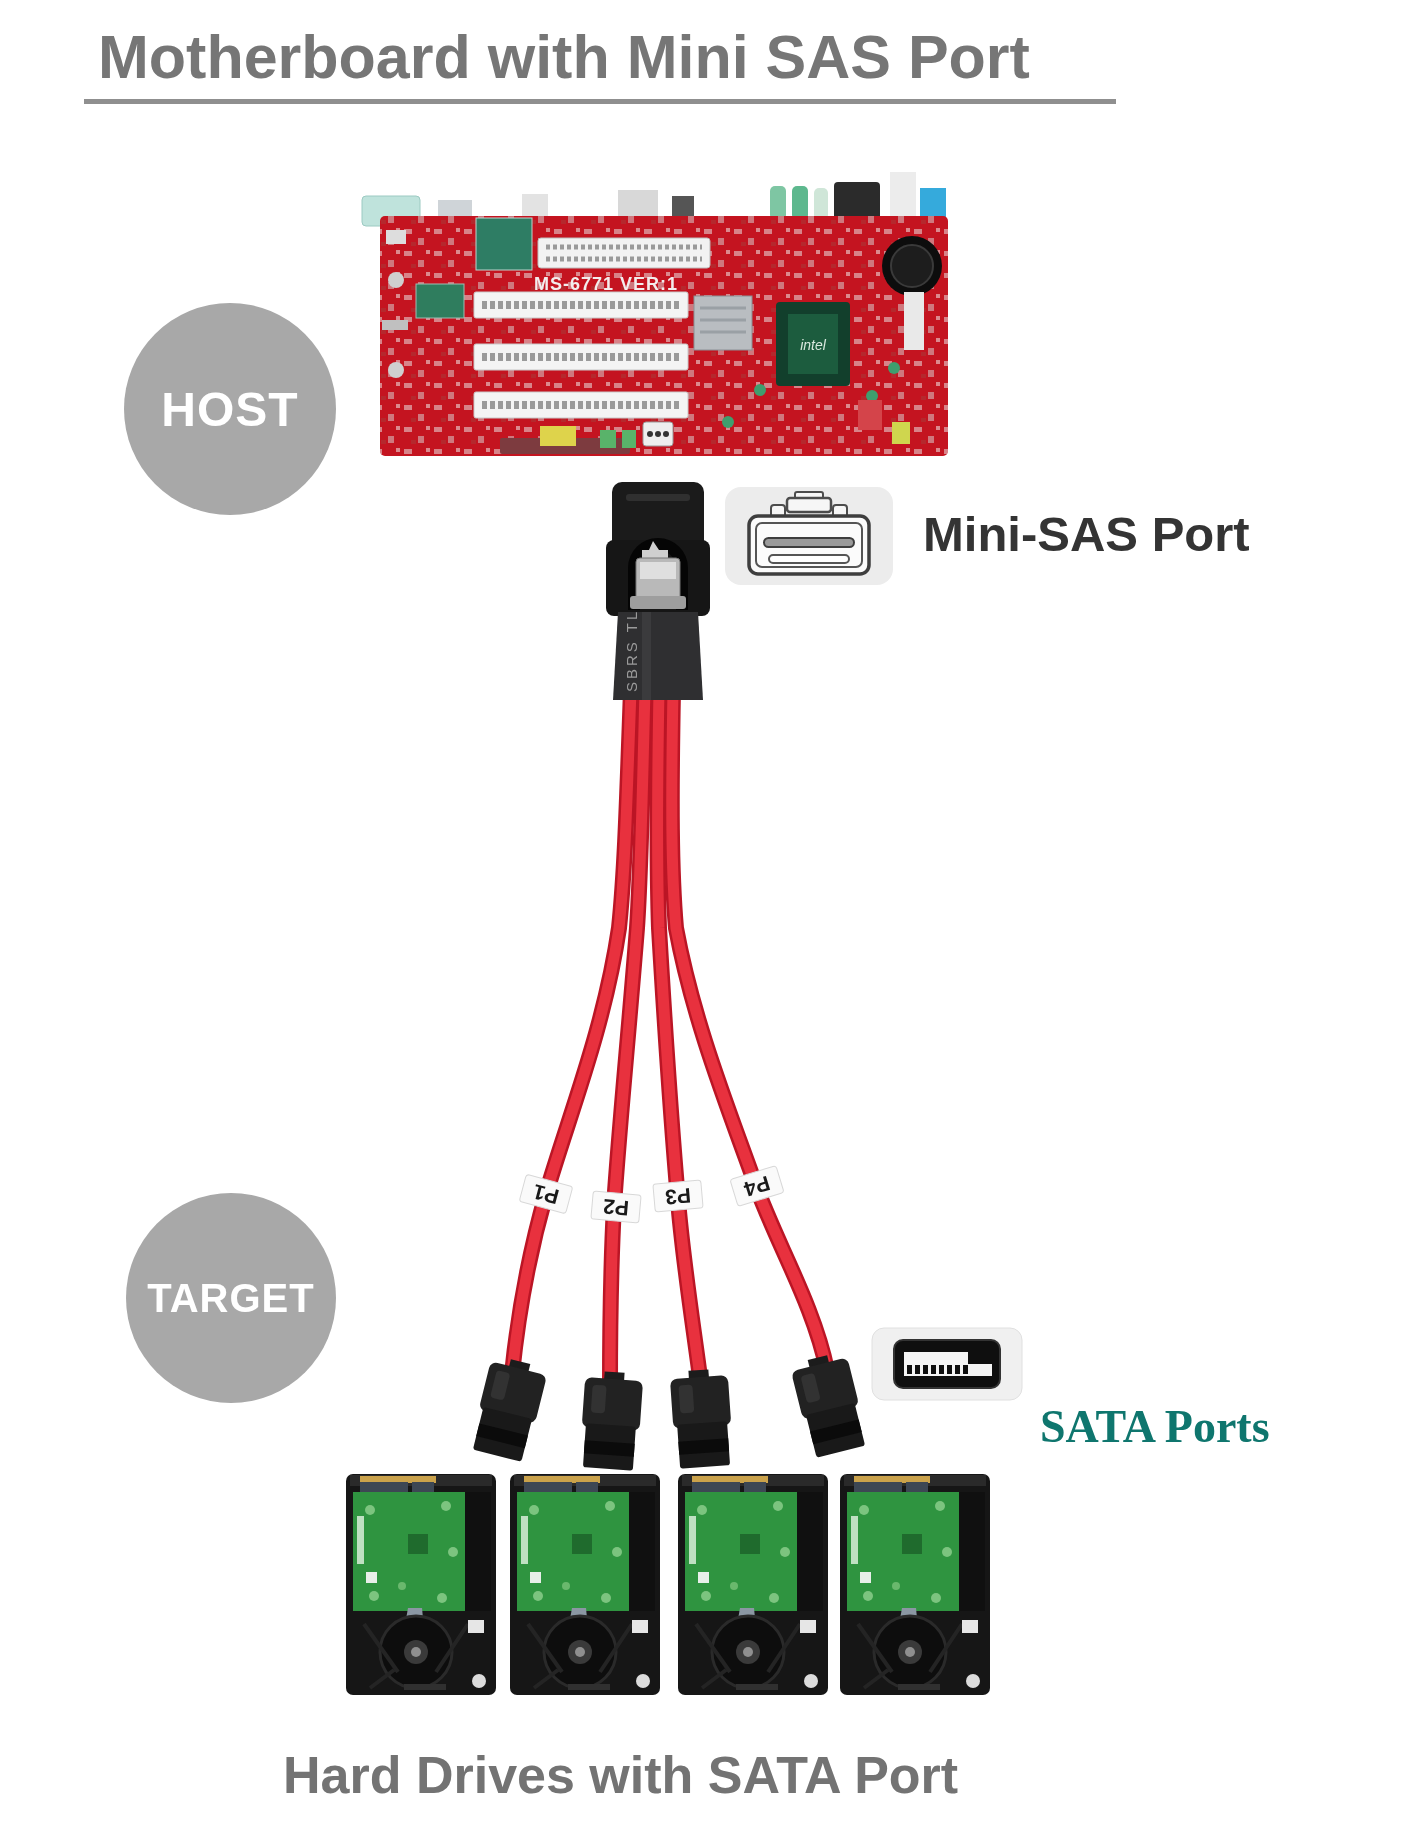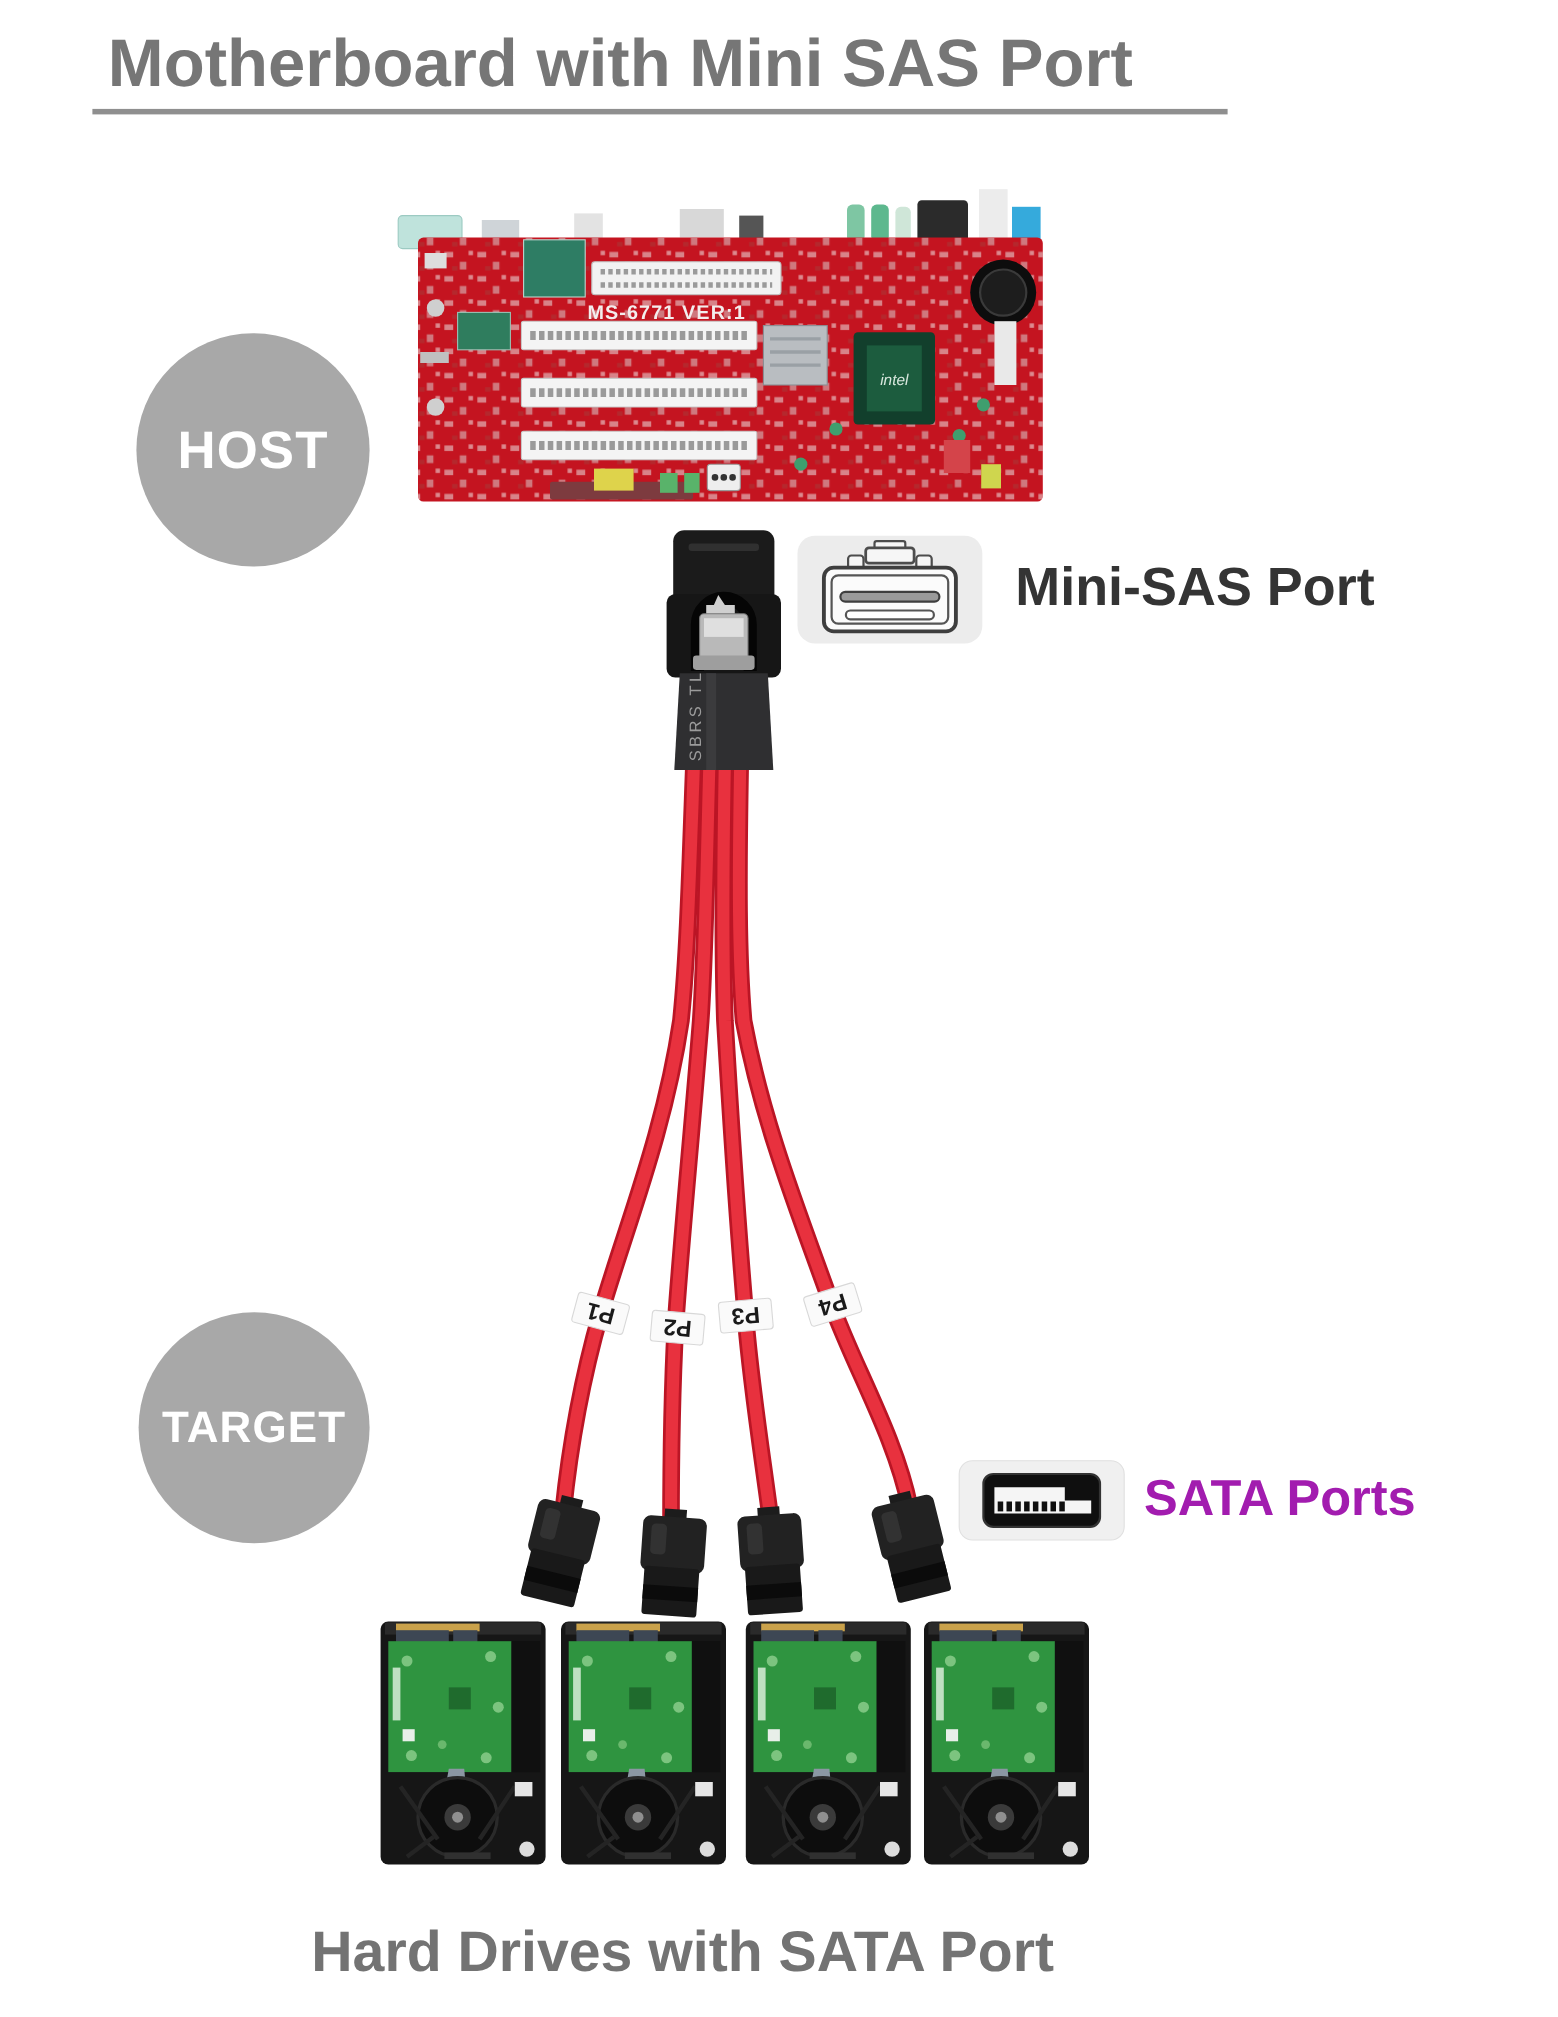--- a/index.html
+++ b/index.html
@@ -7,21 +7,21 @@
         font-family:"Liberation Sans",sans-serif;}
   .abs{position:absolute;}
   #title{left:98px;top:22px;font-size:61px;font-weight:bold;color:#767676;letter-spacing:0px;white-space:nowrap;}
   #title-rule{left:84px;top:99px;width:1032px;height:5px;background:#8f8f8f;}
   .node-circle{border-radius:50%;background:#a8a8a8;display:flex;align-items:center;justify-content:center;
                color:#ffffff;font-weight:bold;}
   #host-circle{left:124px;top:303px;width:212px;height:212px;font-size:48px;letter-spacing:1px;}
   #target-circle{left:126px;top:1193px;width:210px;height:210px;font-size:40px;letter-spacing:1px;}
   .port-label{color:#343434;font-weight:600;white-space:nowrap;}
   #minisas-label{left:903px;top:506px;font-size:49px;margin-left:20px;}
-  #sata-label{left:1040px;top:1334px;font-size:46px;color:#a21caf;}
+  #sata-label{left:1040px;top:1400px;font-size:46px;color:#0f766e;font-family:Liberation Serif, serif;}
   #caption{left:283px;top:1745px;font-size:52px;font-weight:600;color:#737373;white-space:nowrap;}
   svg{position:absolute;left:0;top:0;}
 </style>
 </head>
 <body>
 
 <div id="page">
 
   <div id="title" class="abs">Motherboard with Mini SAS Port</div>
   <div id="title-rule" class="abs"></div>

